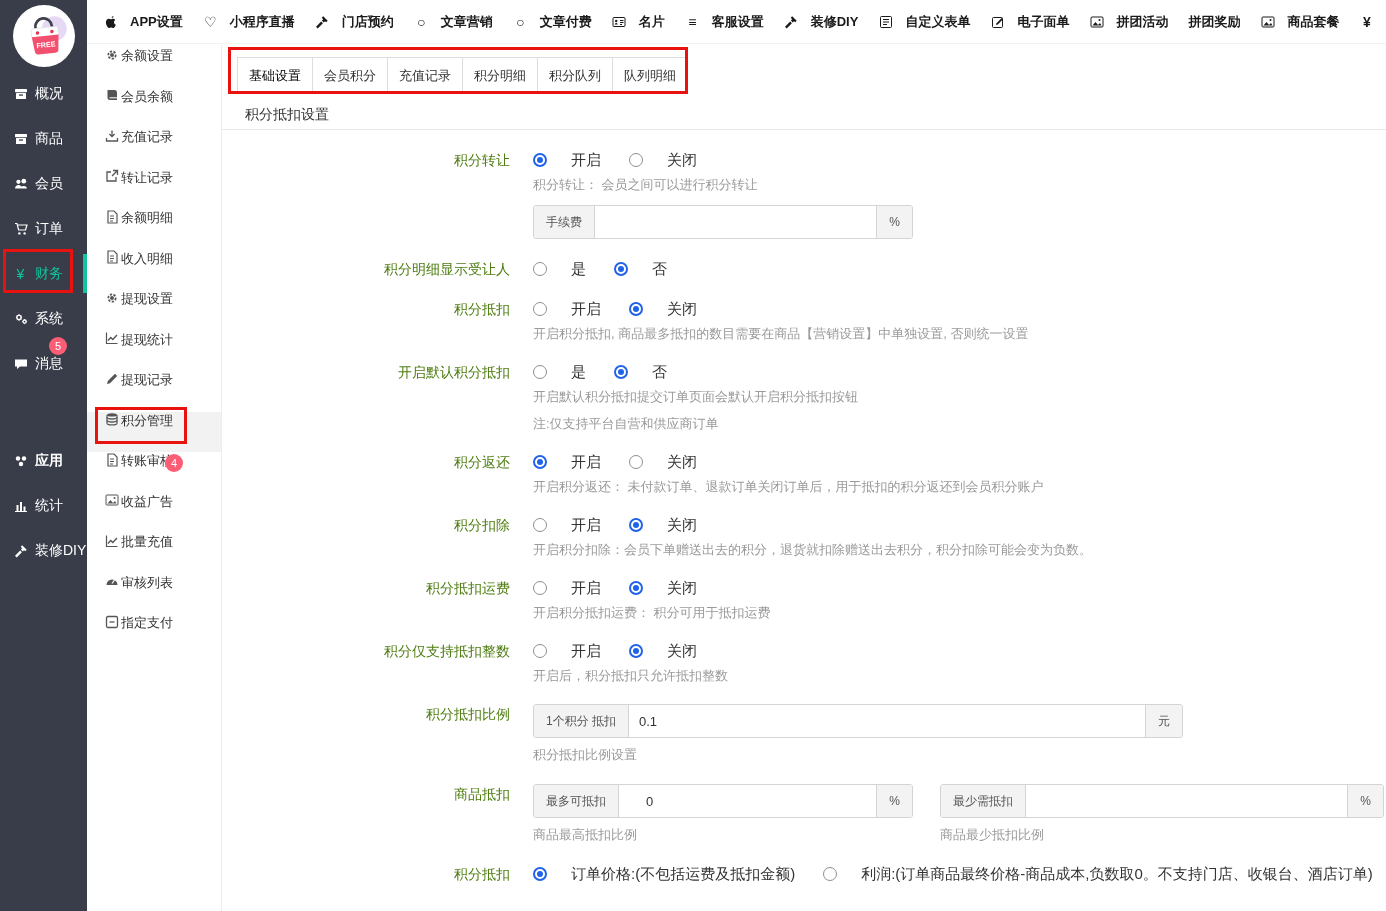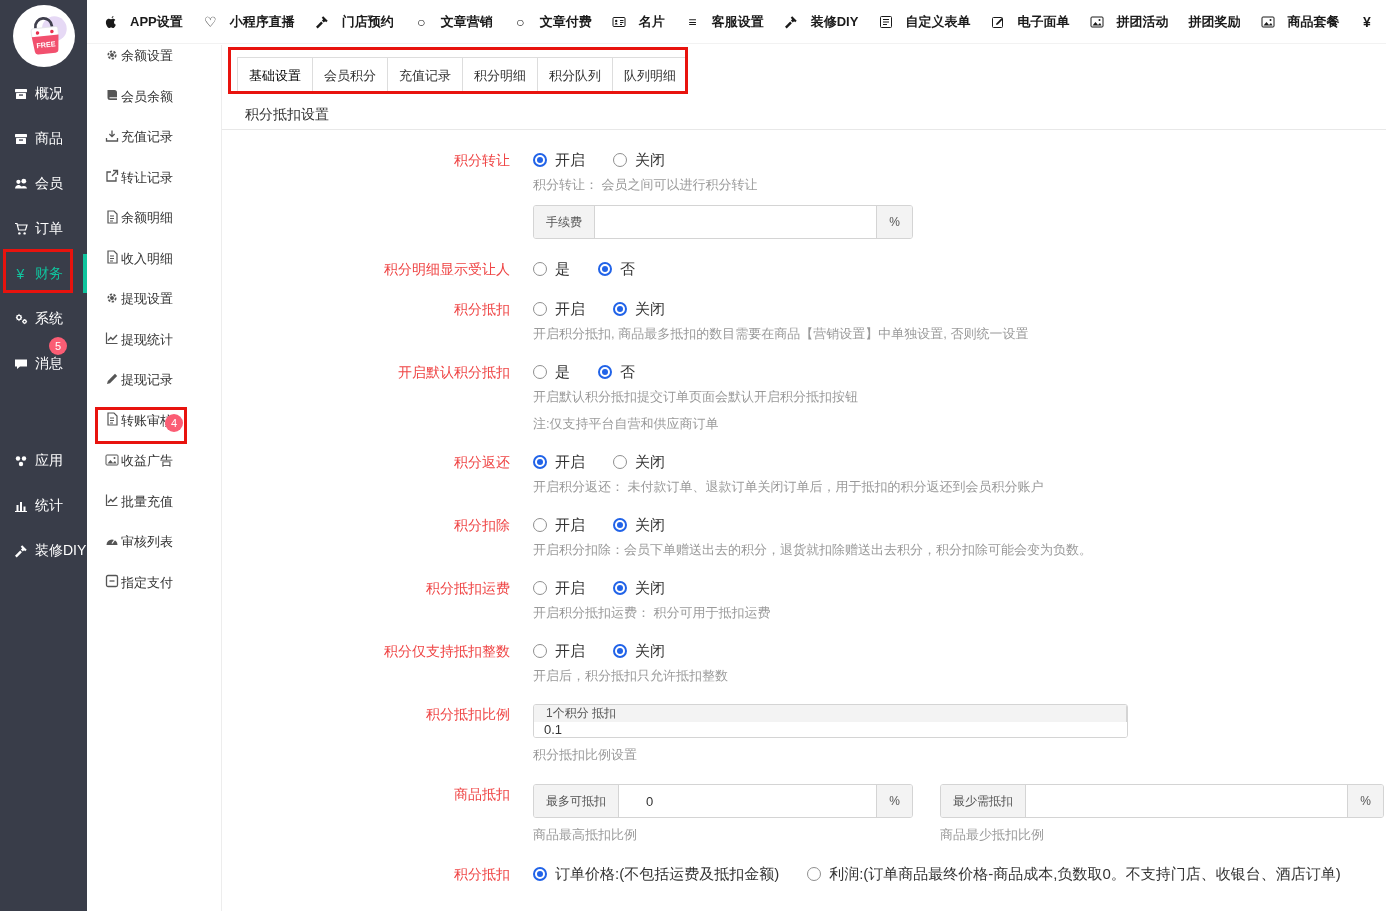--- a/index.html
+++ b/index.html
@@ -9,21 +9,21 @@
     background:#fff; color:#333; overflow:hidden;
   }
   .app { position:relative; width:1386px; height:911px; background:#fff; }
 
   
   .sidebar { position:absolute; left:0; top:0; width:87px; height:911px; background:#393d49; z-index:5; }
   .logo-wrap { width:62px; height:62px; border-radius:50%; background:#fff; margin:5px auto 4px; overflow:hidden; cursor:pointer; }
   .logo-wrap svg { width:62px; height:62px; display:block; }
   .side-item { height:45px; display:flex; align-items:center; padding-left:13px; gap:7px;
                color:#fff; font-size:14px; cursor:pointer; position:relative; white-space:nowrap; }
-  .side-item.gap { margin-top:52px; }
+  .side-item.gap { margin-top:52px;font-weight:bold; }
   .side-item.active { color:#10c49e; }
   .side-item.active::after { content:''; position:absolute; right:0; top:3px; bottom:3px; width:4px; background:#10c49e; }
   .side-item .icon { color:inherit; }
 
   
   .badge { position:absolute; background:#fb5d74; color:#fff; border-radius:9px; min-width:18px; height:18px;
            line-height:18px; text-align:center; font-size:11px; padding:0 5px; z-index:6; }
   .side-item .badge { left:49px; top:-4px; }
   .sub-item .badge { left:78px; top:2px; }
 
@@ -55,24 +55,24 @@
          border:1px solid #ddd; margin-left:-1px; background:#fff; cursor:pointer; white-space:nowrap; }
   .tab:first-child { margin-left:0; }
   .tab.active { border-bottom-color:#fff; color:#000; }
   .section-title { margin:10px 0 0 23px; font-size:14px; color:#333; line-height:20px; }
   .divider { margin-top:5px; border-bottom:1px solid #e8e8e8; }
 
   
   .form { padding:20px 0 0 23px; }
   .form-row { display:flex; margin-bottom:20px; }
   .form-label { width:265px; min-width:265px; text-align:right; margin-right:23px;
-                font-size:14px; color:#ef4444; line-height:20px; }
+                font-size:14px; color:#4d7c0f; line-height:20px; }
   .form-ctrl { flex:1; min-width:0; }
   .radio-line { display:flex; align-items:center; gap:28px; height:20px; }
-  .radio-opt { display:flex; align-items:center; gap:8px; font-size:15px; color:#333; cursor:pointer; white-space:nowrap; }
+  .radio-opt { display:flex; align-items:center; gap:24px; font-size:15px; color:#333; cursor:pointer; white-space:nowrap; }
   .radio { width:14px; height:14px; border-radius:50%; border:1px solid #8f8f8f; background:#fff; position:relative; flex:none; }
   .radio.checked { border:2px solid #2163e8; }
   .radio.checked::after { content:''; position:absolute; left:50%; top:50%; width:6px; height:6px;
                           margin:-3px 0 0 -3px; border-radius:50%; background:#2163e8; }
   .desc { font-size:13px; color:#9a9a9a; margin-top:6px; line-height:17px; }
   .note { font-size:13px; color:#9a9a9a; margin-top:10px; line-height:17px; }
   .input-row { display:flex; gap:27px; margin-top:12px; }
   .input-row.no-top { margin-top:0; }
   .igroup { display:flex; height:34px; border:1px solid #d4d4d4; border-radius:3px; overflow:hidden; background:#fff; }
   .iprefix, .isuffix { background:#f3f3f3; padding:0 12px; display:flex; align-items:center;
@@ -395,20 +395,30 @@
           <span>提现统计</span>
         </div>
         <div class="sub-item">
           <span class="icon">
             <svg viewBox="0 0 14 14">
               <path d="M2 12l.8-3L10 1.8 12.2 4 5 11.2z" fill="currentColor"></path>
             </svg>
           </span>
           <span>提现记录</span>
         </div>
+        <div class="sub-item active">
+          <span class="icon">
+            <svg viewBox="0 0 14 14">
+              <ellipse cx="7" cy="2.9" rx="5" ry="1.7" fill="currentColor"></ellipse>
+              <path d="M2 5.3c0 .9 2.2 1.7 5 1.7s5-.8 5-1.7M2 8.3c0 .9 2.2 1.7 5 1.7s5-.8 5-1.7" fill="none" stroke="currentColor" stroke-width="1.4"></path>
+              <path d="M2 2.9v8.3c0 .9 2.2 1.7 5 1.7s5-.8 5-1.7V2.9" fill="none" stroke="currentColor" stroke-width="1.2"></path>
+            </svg>
+          </span>
+          <span>积分管理</span>
+        </div>
         <div class="sub-item">
           <span class="icon">
             <svg viewBox="0 0 14 14">
               <path d="M3 1h6l3 3v9H3z" fill="none" stroke="currentColor" stroke-width="1.2"></path>
               <path d="M5 6h4M5 8.5h4M5 11h3" stroke="currentColor"></path>
             </svg>
           </span>
           <span>转账审核</span>
           <span class="badge">4</span>
         </div>
@@ -599,21 +609,21 @@
               </div>
             </div>
             <div class="desc">开启后，积分抵扣只允许抵扣整数</div>
           </div>
         </div>
         <div class="form-row">
           <div class="form-label">积分抵扣比例</div>
           <div class="form-ctrl">
             <div class="input-row no-top">
               <div>
-                <div class="igroup" style="width: 595px; flex-direction: column;">
+                <div class="igroup" style="width: 650px;">
                   <div class="iprefix">1个积分 抵扣</div>
                   <input class="ifield" type="text" value="0.1" style="">
                   <div class="isuffix">元</div>
                 </div>
                 <div class="input-desc">积分抵扣比例设置</div>
               </div>
             </div>
           </div>
         </div>
         <div class="form-row">

